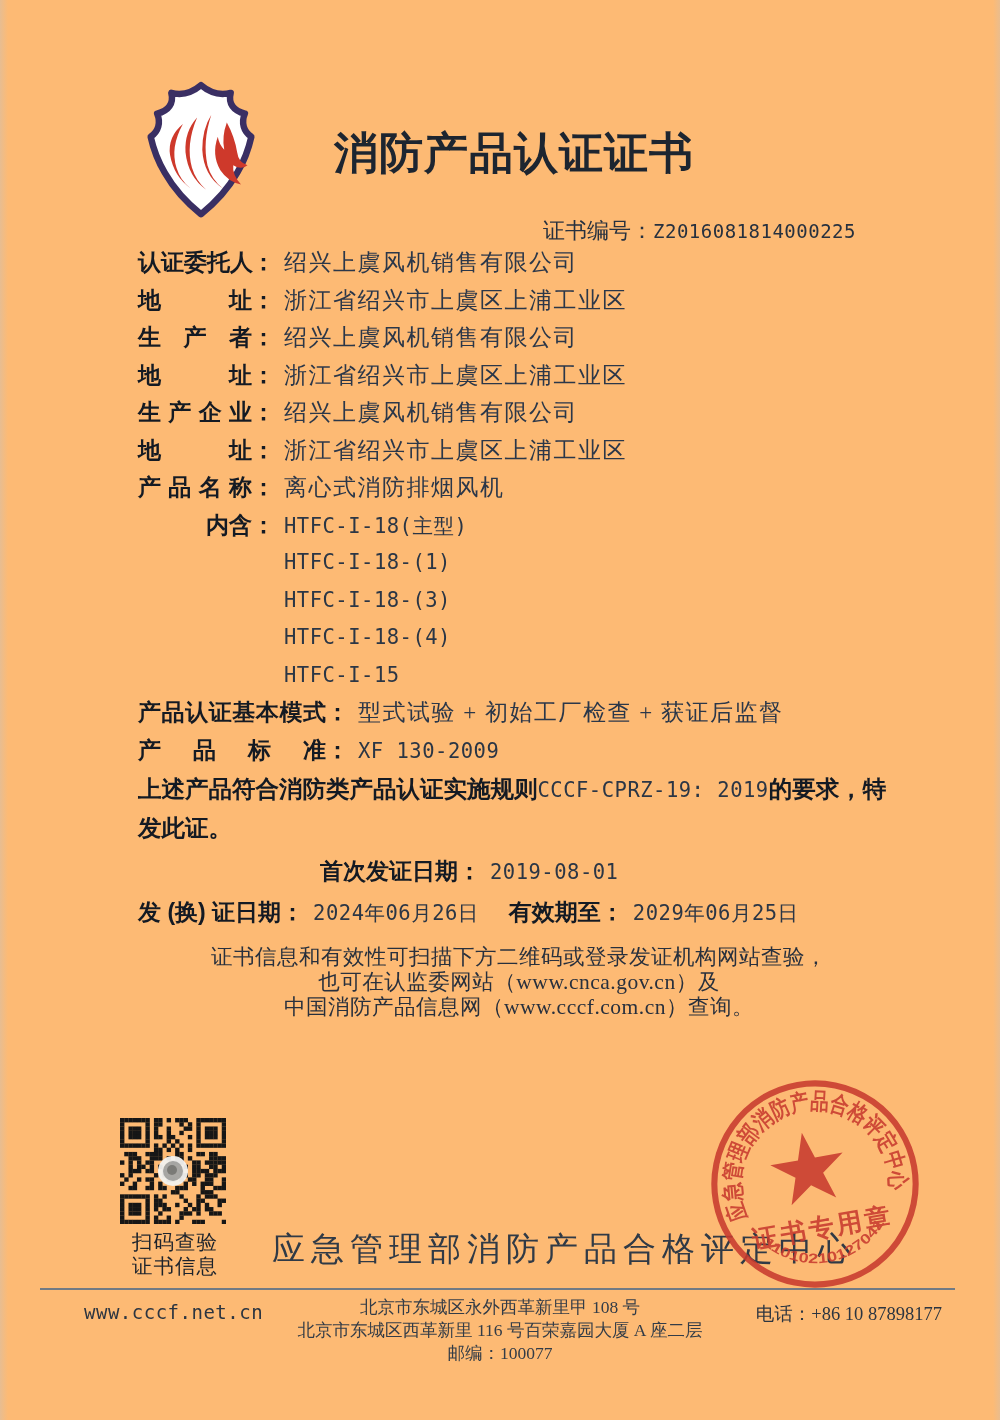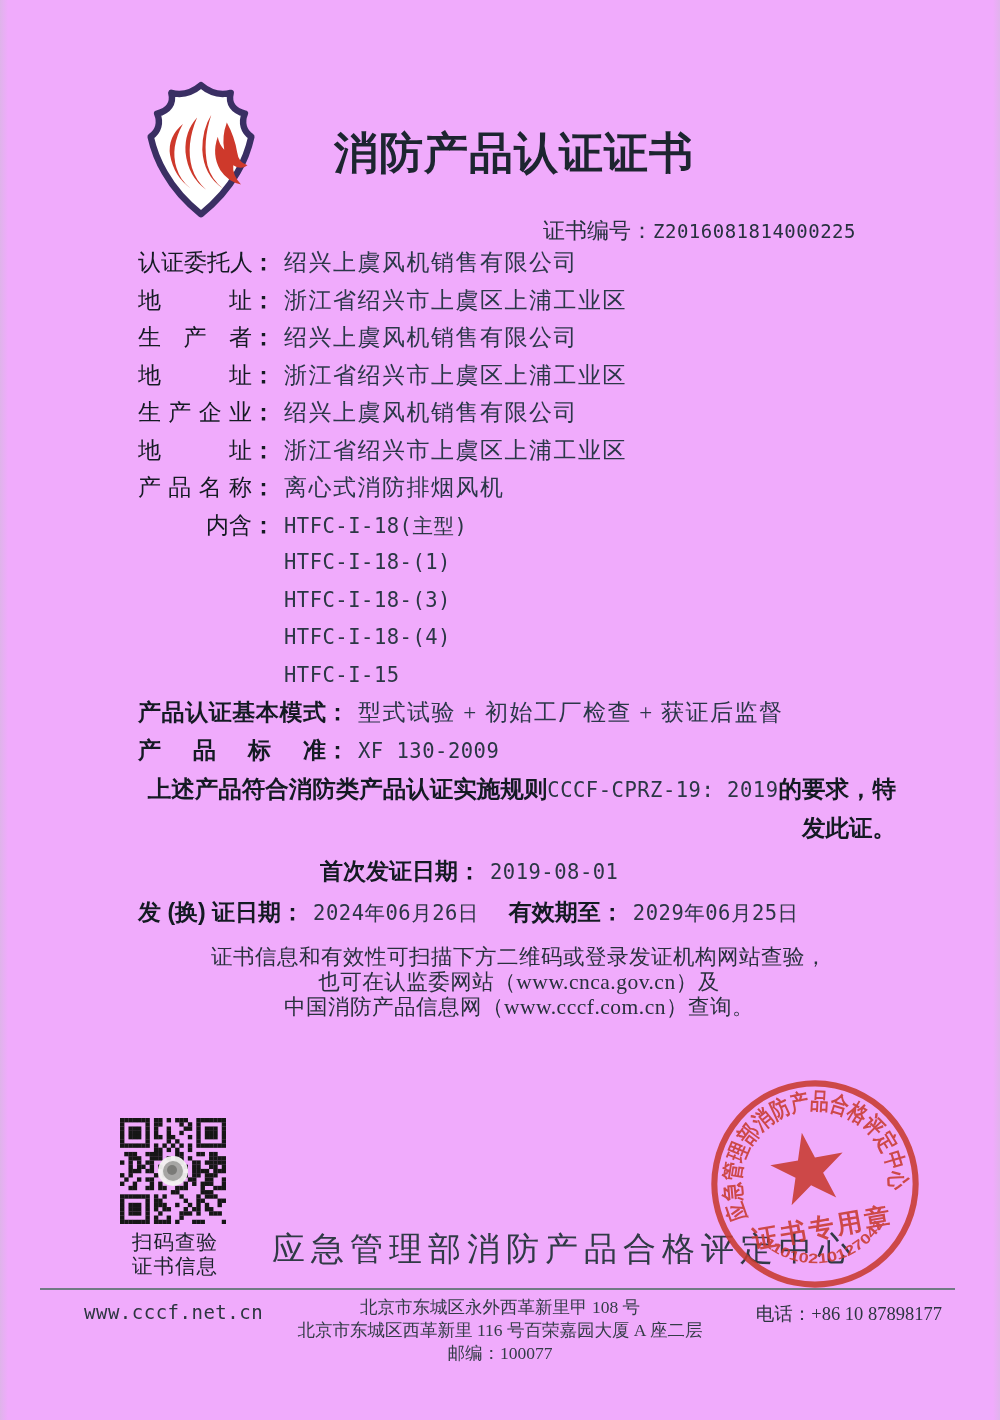--- a/index.html
+++ b/index.html
@@ -1,18 +1,18 @@
 <!DOCTYPE html>
 <html><head>
 <meta charset="utf-8">
 <style>
   * { margin:0; padding:0; box-sizing:border-box; }
   html,body { background:#ffffff; }
   .page {
-    position:relative; width:1000px; height:1420px; background:#f0abfc;
+    position:relative; width:1000px; height:1420px; background:#fdba74;
     font-family:"Liberation Sans", sans-serif; color:#1f2733; overflow:hidden;
   }
   
   .scan-edge-l { position:absolute; left:0; top:0; width:8px; height:100%;
     background:linear-gradient(90deg, rgba(190,195,200,.35), rgba(255,255,255,0)); }
   .scan-edge-r { position:absolute; right:0; top:0; width:7px; height:100%;
     background:linear-gradient(270deg, rgba(190,195,200,.3), rgba(255,255,255,0)); }
 
   .logo { position:absolute; left:136px; top:80px; width:130px; height:142px; }
 
@@ -22,36 +22,36 @@
   }
   .certno {
     position:absolute; right:144px; top:216px; font-size:22px; color:#27313f;
     font-family:"Liberation Serif", serif; white-space:nowrap;
   }
   .certno .num { font-family:"DejaVu Sans Mono", monospace; font-size:19px; letter-spacing:.5px; }
 
   .content { position:absolute; left:138px; top:244px; width:762px; }
   .row { line-height:37.5px; height:37.5px; white-space:nowrap; }
   .flabel {
-    display:inline-block; width:114px; font-size:23px; font-weight:400; color:#141a23;
+    display:inline-block; width:114px; font-size:23px; font-weight:700; color:#141a23;
     text-align:justify; text-align-last:justify; vertical-align:baseline;
   }
   .flabel.right { text-align:left; text-align-last:right; }
   .fcolon { font-size:23px; font-weight:700; color:#141a23; }
   .fvalue {
     margin-left:9px; font-size:23px; letter-spacing:1.5px; color:#2b3749;
     font-family:"Liberation Serif", serif;
   }
   .mono { font-family:"DejaVu Sans Mono", monospace; font-size:20.5px; letter-spacing:.5px; color:#2b3645; }
   .item-row { padding-left:137px; }
   .rlabel {
     display:inline-block; width:188px; font-size:23px; font-weight:700; color:#141a23;
     text-align:justify; text-align-last:justify;
   }
-  .statement { line-height:37px; margin-top:2px; white-space:normal; width:758px;text-align:right; }
+  .statement { line-height:37px; margin-top:2px; white-space:normal; width:758px; }
   .statement .b { font-size:23.5px; font-weight:700; color:#141a23; }
   .first-issue { padding-left:182px; margin-top:4px; }
   .blabel { font-size:23px; font-weight:700; color:#141a23; }
   .reissue { margin-top:3px; }
   .gap { display:inline-block; width:30px; }
   .note {
     margin-top:14px; text-align:center; font-family:"Liberation Serif", serif;
     font-size:21.5px; line-height:25px; color:#28303d; letter-spacing:.5px;
   }
   .note .u { white-space:nowrap; }

